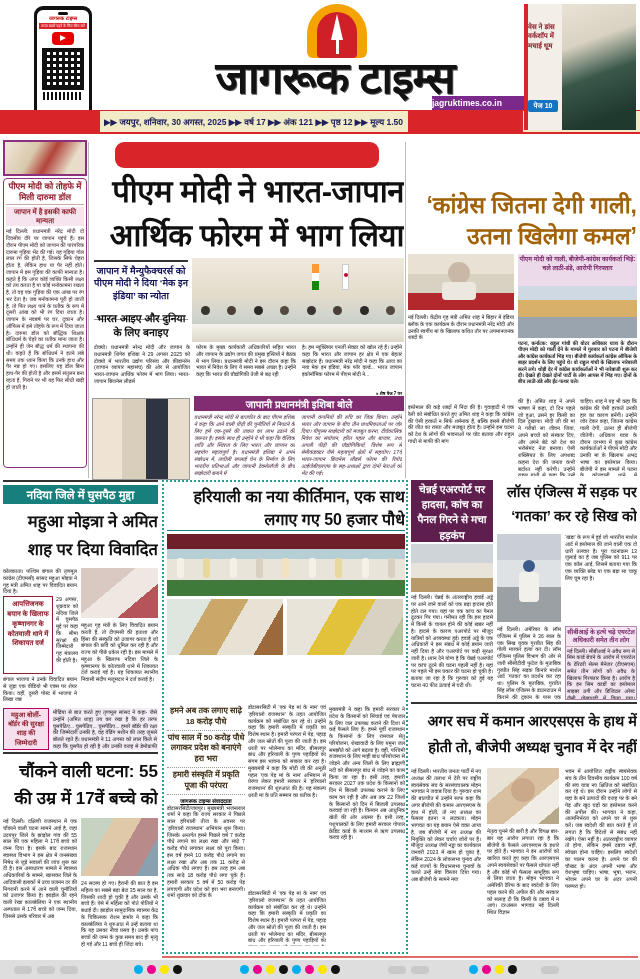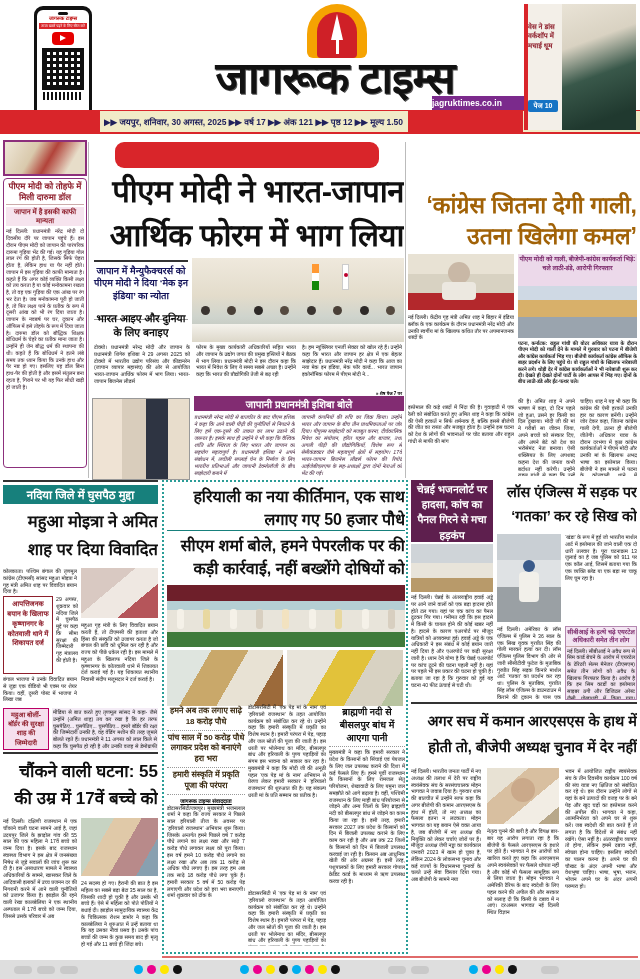--- a/index.html
+++ b/index.html
@@ -153,21 +153,20 @@
 
   <div class="abs" style="left:3px;top:752px;width:155px;height:203px;border-top:2px solid #333;">
     <div class="headline" style="width:155px;height:56px;font-size:17px;line-height:27px;margin-top:4px;">चौंकने वाली घटना: 55 की उम्र में 17वें बच्चे को जन्म</div>
     <div class="tiny" style="position:absolute;left:0;top:64px;width:74px;height:136px;">नई दिल्ली। दक्षिणी राजस्थान में एक चौंकाने वाली घटना सामने आई है, जहां उदयपुर जिले के झाड़ोल गांव की 55 साल की एक महिला ने 17वें बच्चे को जन्म दिया है। इसके बाद राजस्थान स्वास्थ्य विभाग ने इस क्षेत्र में जनसंख्या निषेध से जुड़े सवालों की जांच शुरू कर दी है। इस असाधारण मामले ने स्वास्थ्य अधिकारियों के सामने, खासकर जिले के आदिवासी इलाकों में उच्च प्रजनन दर की निगरानी करने में आने वाली चुनौतियों को उजागर किया है। झाड़ोल की रहने वाली रेखा कालबेलिया ने एक स्थानीय अस्पताल में 17वें बच्चे को जन्म दिया, जिससे उसके परिवार में अब</div>
     <div class="photo" style="position:absolute;left:78px;top:64px;width:77px;height:58px;background:linear-gradient(120deg,#c7d3c2 0 30%,#e0c9a8 30% 55%,#b88a8a 55% 80%,#88a0b0 80%);"></div>
     <div class="tiny" style="position:absolute;left:78px;top:126px;width:77px;height:74px;">24 सदस्य हो गए। हैरानी की बात है इस महिला का सबसे बड़ा बेटा 35 साल का है, जिसकी शादी हो चुकी है और उसके भी बच्चे हैं। ऐसे में महिला को पोते पोतियों ने बधाई दी। झाड़ोल सामुदायिक स्वास्थ्य केंद्र के चिकित्सक रोशन डामोर ने कहा कि कालबेलिया ने शुरुआत में उन्हें बताया था कि यह उसका नौवां प्रसव है। उसके पांच बच्चों की जन्म के कुछ समय बाद ही मृत्यु हो गई और 11 बच्चे ही जिंदा बचे।</div>
   </div>
 
   <div class="abs dotted-box" style="left:162px;top:480px;width:246px;height:474px;padding:3px;">
     <div class="headline" style="width:238px;height:46px;font-size:16px;line-height:23px;border-bottom:1px solid #17807c;">हरियाली का नया कीर्तिमान, एक साथ लगाए गए 50 हजार पौधे</div>
-    <div class="headline" style="width:238px;height:48px;font-size:16px;line-height:23px;margin-top:3px;">सीएम शर्मा बोले, हमने पेपरलीक पर की कड़ी कार्रवाई, नहीं बख्शेंगे दोषियों को</div>
     <div class="photo" style="width:238px;height:62px;margin-top:3px;background:linear-gradient(180deg,#6e1f2a 0 25%,#b5cfd4 25% 40%,#e8e4da 40% 75%,#3f7a3a 75%);">
       <div style="position:relative;top:24px;display:flex;justify-content:space-around;">
         <span style="width:7px;height:20px;background:#f5f1e8;border-radius:3px;"></span>
           <span style="width:7px;height:20px;background:#e8d8a0;border-radius:3px;"></span>
           <span style="width:7px;height:20px;background:#f5f1e8;border-radius:3px;"></span>
           <span style="width:7px;height:20px;background:#d8cfc0;border-radius:3px;"></span>
           <span style="width:7px;height:20px;background:#f2e2c0;border-radius:3px;"></span>
           <span style="width:7px;height:20px;background:#f5f1e8;border-radius:3px;"></span>
           <span style="width:7px;height:20px;background:#e8d8a0;border-radius:3px;"></span>
           <span style="width:7px;height:20px;background:#f5f1e8;border-radius:3px;"></span>
@@ -185,27 +184,26 @@
       <div style="font-size:8px;font-weight:bold;color:#3a2a10;text-align:center;line-height:1.35;border-bottom:1px dotted #999;padding:2px 0;">हमारी संस्कृति में प्रकृति पूजा की परंपरा</div>
       <div style="font-size:5.4px;font-weight:bold;text-decoration:underline;text-align:center;margin-top:2px;">जागरूक टाइम्स संवाददाता</div>
       <div class="tiny" style="height:130px;">डोटासरसिटी/जयपुर। मुख्यमंत्री भजनलाल शर्मा ने कहा कि राज्य सरकार ने पिछले साल हरियाली तीज के अवसर पर ‘हरियालो राजस्थान’ अभियान शुरू किया। जिसके अन्तर्गत हमने पिछले वर्ष 7 करोड़ पौधे लगाने का लक्ष्य रखा और साढ़े 7 करोड़ पौधे लगाकर लक्ष्य को पूरा किया। इस वर्ष हमने 10 करोड़ पौधे लगाने का लक्ष्य रखा और अब तक 11 करोड़ से अधिक पौधे लगाए हैं। इस तरह हम अब तक साढ़े 18 करोड़ पौधे लगा चुके हैं। हमारी सरकार 5 वर्ष में 50 करोड़ पेड़ लगाएगी और प्रदेश को हरा भरा बनाएगी। शर्मा शुक्रवार को टोंक के</div>
     </div>
     <div style="position:absolute;left:84px;top:222px;width:78px;height:246px;overflow:hidden;">
       <div class="tiny" style="height:118px;">डोटासरसिटी में ‘एक पेड़ मां के नाम’ एवं ‘हरियालो राजस्थान’ के तहत आयोजित कार्यक्रम को संबोधित कर रहे थे। उन्होंने कहा कि हमारी संस्कृति में प्रकृति का विशेष स्थान है। हमारी परंपरा में पेड़, पहाड़ और जल स्रोतों की पूजा की जाती है। इस धरती पर भोलेनाथ का मंदिर, बीसलपुर बांध और हरियाली के पुण्य पहाड़ियों का संगम इस भावना को साकार कर रहा है। मुख्यमंत्री ने कहा कि मोदी जी की अनूठी पहल ‘एक पेड़ मां के नाम’ अभियान से प्रेरणा लेकर हमारी सरकार ने ‘हरियालो राजस्थान’ की शुरुआत की है। यह संकल्प धरती मां के प्रति सम्मान का प्रतीक है।</div>
       <div class="photo" style="width:78px;height:64px;margin:2px 0;background:linear-gradient(140deg,#e8e2d4 0 40%,#5a8a4a 40% 60%,#d8cfc0 60% 85%,#b33;"></div>
       <div class="tiny" style="height:56px;">डोटासरसिटी में ‘एक पेड़ मां के नाम’ एवं ‘हरियालो राजस्थान’ के तहत आयोजित कार्यक्रम को संबोधित कर रहे थे। उन्होंने कहा कि हमारी संस्कृति में प्रकृति का विशेष स्थान है। हमारी परंपरा में पेड़, पहाड़ और जल स्रोतों की पूजा की जाती है। इस धरती पर भोलेनाथ का मंदिर, बीसलपुर बांध और हरियाली के पुण्य पहाड़ियों का संगम इस भावना को साकार कर रहा है। मुख्यमंत्री ने कहा कि मोदी जी की अनूठी पहल ‘एक पेड़ मां के नाम’ अभियान से प्रेरणा लेकर हमारी सरकार ने ‘हरियालो राजस्थान’ की शुरुआत की है। यह संकल्प धरती मां के प्रति सम्मान का प्रतीक है।</div>
     </div>
     <div style="position:absolute;left:165px;top:222px;width:76px;height:246px;overflow:hidden;">
-      <div style="font-size:9.5px;font-weight:bold;color:#101010;text-align:center;line-height:1.35;border-bottom:1px dotted #999;padding:2px 0;">ब्राह्मणी नदी से बीसलपुर बांध में आएगा पानी</div>
       <div class="tiny" style="height:206px;margin-top:2px;">मुख्यमंत्री ने कहा कि हमारी सरकार ने प्रदेश के किसानों को सिंचाई एवं पेयजल के लिए जल उपलब्ध कराने की दिशा में कई फैसले लिए हैं। हमने पूर्वी राजस्थान के किसानों के लिए रामजल सेतु परियोजना, शेखावाटी के लिए यमुना जल समझौते को आगे बढ़ाया है। वहीं, पश्चिमी राजस्थान के लिए माही बांध परियोजना से जोड़ने और अन्य जिलों के लिए ब्राह्मणी नदी को बीसलपुर बांध से जोड़ने का काम किया जा रहा है। इसी तरह, हमारी सरकार 2027 तक प्रदेश के किसानों को दिन में बिजली उपलब्ध कराने के लिए काम कर रही है और अब तक 22 जिलों के किसानों को दिन में बिजली उपलब्ध करवाई जा रही है। किसान अब आधुनिक खेती की ओर अग्रसर हैं। इसी तरह, पशुपालकों के लिए हमारी सरकार गोपाल क्रेडिट कार्ड के माध्यम से ऋण उपलब्ध करवा रही है।</div>
     </div>
   </div>
 
   <div class="abs" style="left:411px;top:480px;width:82px;height:220px;">
-    <div style="width:82px;height:62px;background:#5e1f4e;color:#fff;font-size:10.5px;font-weight:bold;text-align:center;line-height:1.45;padding:2px;overflow:hidden;">चेन्नई भजनलोर्ट पर हादसा, कांच का पैनल गिरने से मचा हड़कंप</div>
+    <div style="width:82px;height:62px;background:#5e1f4e;color:#fff;font-size:10.5px;font-weight:bold;text-align:center;line-height:1.45;padding:2px;overflow:hidden;">चेन्नई एअरपोर्ट पर हादसा, कांच का पैनल गिरने से मचा हड़कंप</div>
     <div class="photo" style="width:82px;height:48px;margin-top:2px;background:linear-gradient(180deg,#cfd4d8 0 40%,#e8e4da 40% 70%,#b89a6a 70%);"></div>
     <div class="tiny" style="width:82px;height:104px;margin-top:2px;">नई दिल्ली। चेन्नई के अंतरराष्ट्रीय हवाई अड्डे पर आने जाने वालों को एक बड़ा हादसा होते होते टल गया। यहां पर एक कांच का पैनल टूटकर गिर गया। गनीमत रही कि इस हादसे में किसी के घायल होने की कोई खबर नहीं है। हादसे के कारण एअरपोर्ट पर मौजूद यात्रियों को अव्यवस्था हुई। हवाई अड्डे के एक अधिकारी ने इस संबंध में कोई बयान जारी नहीं दिया है और एअरपोर्ट पर कड़ी सुरक्षा जारी है। ध्यान देने योग्य है कि चेन्नई एअरपोर्ट पर कांच टूटने की घटना पहली नहीं है। यहां पर पहले भी इस प्रकार की घटना हो चुकी है। बताया जा रहा है कि गुरुवार को हुई यह घटना 40 फीट ऊंचाई से घटी थी।</div>
   </div>
 
   <div class="abs" style="left:497px;top:480px;width:140px;height:220px;">
     <div class="headline" style="width:140px;height:50px;font-size:14.5px;line-height:24px;">लॉस एंजिल्स में सड़क पर ‘गतका’ कर रहे सिख को मारी गोली</div>
     <div class="photo" style="position:absolute;left:0;top:54px;width:64px;height:88px;background:linear-gradient(180deg,#c9cfd4 0 30%,#dfe2e4 30% 60%,#9aa0a4 60%);">
       <div style="position:absolute;left:26px;top:26px;width:12px;height:12px;border-radius:50%;background:#3a5a8a;"></div>
       <div style="position:absolute;left:22px;top:38px;width:20px;height:30px;background:#f2f0ea;border-radius:4px;"></div>
     </div>

